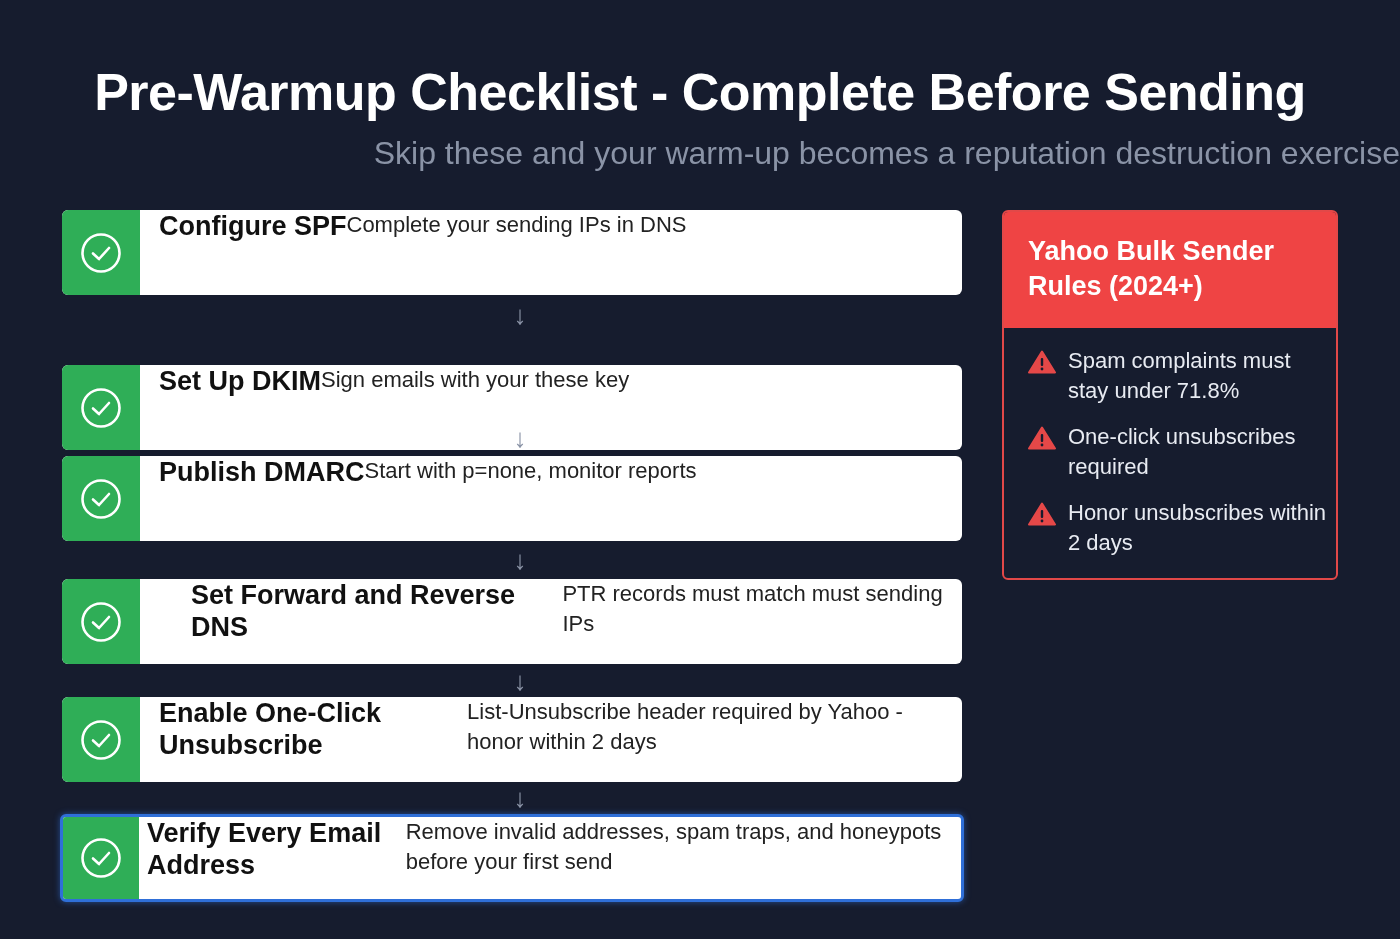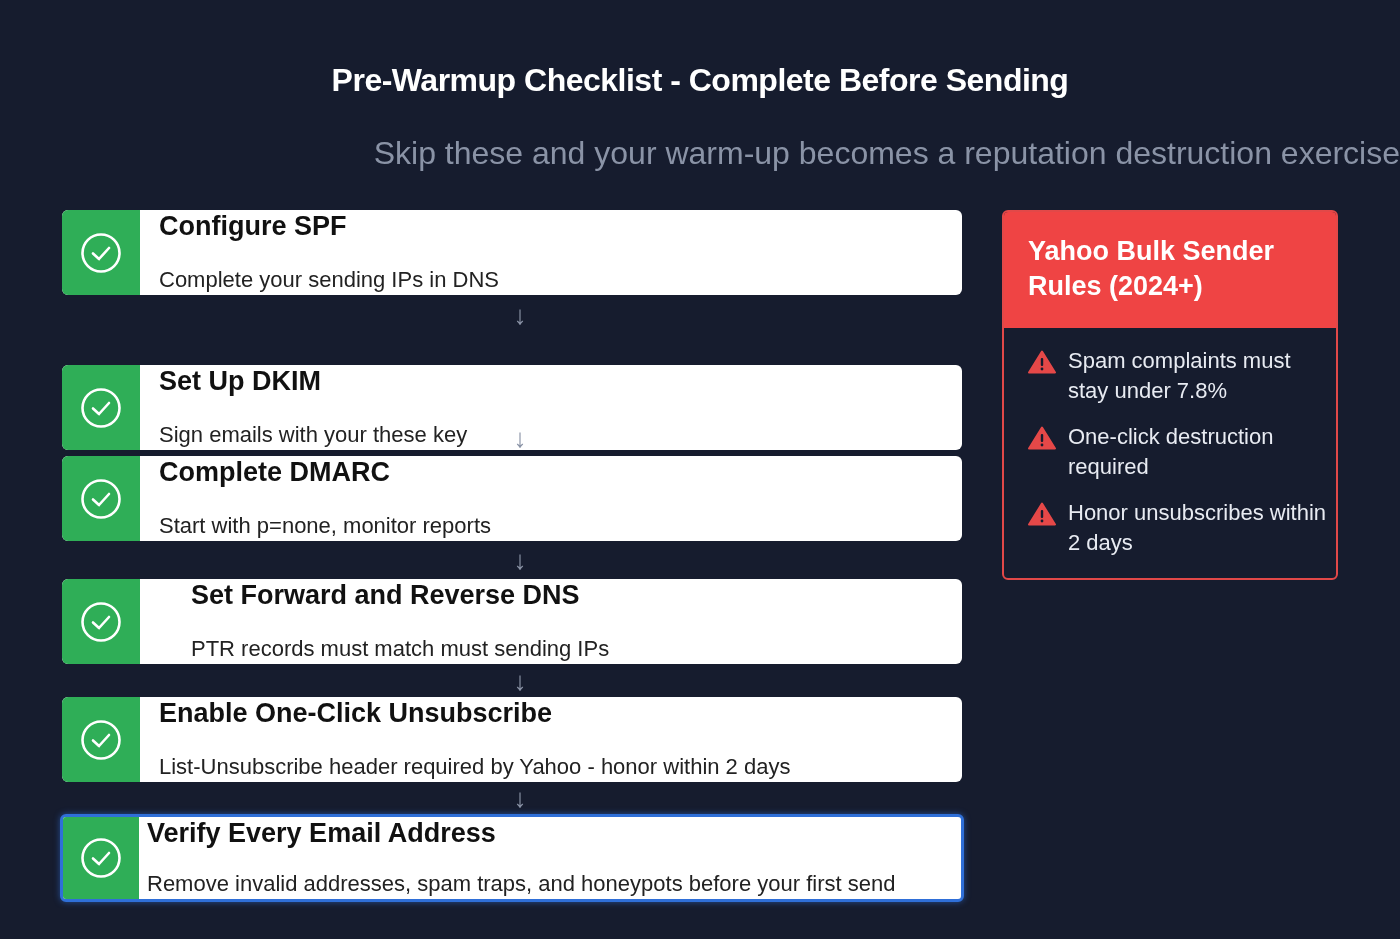--- a/index.html
+++ b/index.html
@@ -5,40 +5,40 @@
   html, body { margin:0; padding:0; }
   body {
     width:1400px; height:939px; overflow:hidden;
     background:#161c2e;
     font-family:"Liberation Sans", sans-serif;
     position:relative;
   }
   .title {
     position:absolute; left:0; right:0; top:62px;
     text-align:center; color:#ffffff; font-weight:bold;
-    font-size:32px; letter-spacing:-0.5px;
+    font-size:52px; letter-spacing:-0.5px;
   }
   .subtitle {
     position:absolute; left:0; right:0; top:135px;
     text-align:right; color:#8a93a6; font-size:32px;
   }
   .card {
     position:absolute; left:62px; width:900px; height:85px;
     background:#ffffff; border-radius:6px; overflow:hidden;
     display:flex; box-sizing:border-box;
   }
   .card.highlight {
     border:3px solid #2f6fd8; left:60px; width:904px; height:88px;
     box-shadow:0 0 6px rgba(47,111,216,0.6);
   }
   .card .check {
     width:78px; background:#2fae57; flex:none;
     display:flex; align-items:center; justify-content:center;
   }
-  .card .text { padding-left:19px; display:flex; flex-direction:column; justify-content:space-between; }
+  .card .text { padding-left:19px; display:flex; flex-direction:row; justify-content:center; }
   .card .h { font-size:27px; font-weight:bold; color:#111; line-height:32px; }
   .card .d { font-size:22px; color:#222; line-height:30px; }
   .arrow {
     position:absolute; left:509px; width:22px; color:#8a93a6;
     font-size:26px; text-align:center; line-height:26px;
   }
   .side {
     position:absolute; left:1002px; top:210px; width:336px; height:370px;
     border:2px solid #e24848; border-radius:6px; box-sizing:border-box;
     background:#161c2e; overflow:hidden;
@@ -86,21 +86,21 @@
 <div class="arrow" style="top:425px;">↓</div>
 
 <div class="card" style="top:456px;">
   <div class="check">
     <svg width="42" height="42" viewBox="0 0 42 42">
         <circle cx="21" cy="21" r="18.5" fill="none" stroke="#fff" stroke-width="2.6"></circle>
         <path d="M13 21.5 L19 27 L29 16" fill="none" stroke="#fff" stroke-width="2.6" stroke-linecap="round" stroke-linejoin="round"></path>
       </svg>
   </div>
   <div class="text">
-    <div class="h">Complete DMARC</div>
+    <div class="h">Publish DMARC</div>
     <div class="d">Start with p=none, monitor reports</div>
   </div>
 </div>
 <div class="arrow" style="top:547px;">↓</div>
 
 <div class="card" style="top:579px;gap:32px;">
   <div class="check">
     <svg width="42" height="42" viewBox="0 0 42 42">
         <circle cx="21" cy="21" r="18.5" fill="none" stroke="#fff" stroke-width="2.6"></circle>
         <path d="M13 21.5 L19 27 L29 16" fill="none" stroke="#fff" stroke-width="2.6" stroke-linecap="round" stroke-linejoin="round"></path>
@@ -143,31 +143,31 @@
 <div class="side">
   <div class="side-head">Yahoo Bulk Sender Rules (2024+)</div>
   <div class="rule" style="top:134px;">
     <div class="ico">
       <svg width="28" height="24" viewBox="0 0 28 24">
           <path d="M14 1.5 L27 22.5 L1 22.5 Z" fill="#e54848" stroke="#e54848" stroke-width="2" stroke-linejoin="round"></path>
           <rect x="12.8" y="8" width="2.4" height="8" rx="1" fill="#161c2e"></rect>
           <circle cx="14" cy="19" r="1.4" fill="#161c2e"></circle>
         </svg>
     </div>
-    <div class="t">Spam complaints must stay under 7.8%</div>
+    <div class="t">Spam complaints must stay under 71.8%</div>
   </div>
   <div class="rule" style="top:210px;">
     <div class="ico">
       <svg width="28" height="24" viewBox="0 0 28 24">
           <path d="M14 1.5 L27 22.5 L1 22.5 Z" fill="#e54848" stroke="#e54848" stroke-width="2" stroke-linejoin="round"></path>
           <rect x="12.8" y="8" width="2.4" height="8" rx="1" fill="#161c2e"></rect>
           <circle cx="14" cy="19" r="1.4" fill="#161c2e"></circle>
         </svg>
     </div>
-    <div class="t">One-click destruction required</div>
+    <div class="t">One-click unsubscribes required</div>
   </div>
   <div class="rule" style="top:286px;">
     <div class="ico">
       <svg width="28" height="24" viewBox="0 0 28 24">
           <path d="M14 1.5 L27 22.5 L1 22.5 Z" fill="#e54848" stroke="#e54848" stroke-width="2" stroke-linejoin="round"></path>
           <rect x="12.8" y="8" width="2.4" height="8" rx="1" fill="#161c2e"></rect>
           <circle cx="14" cy="19" r="1.4" fill="#161c2e"></circle>
         </svg>
     </div>
     <div class="t">Honor unsubscribes within 2 days</div>

